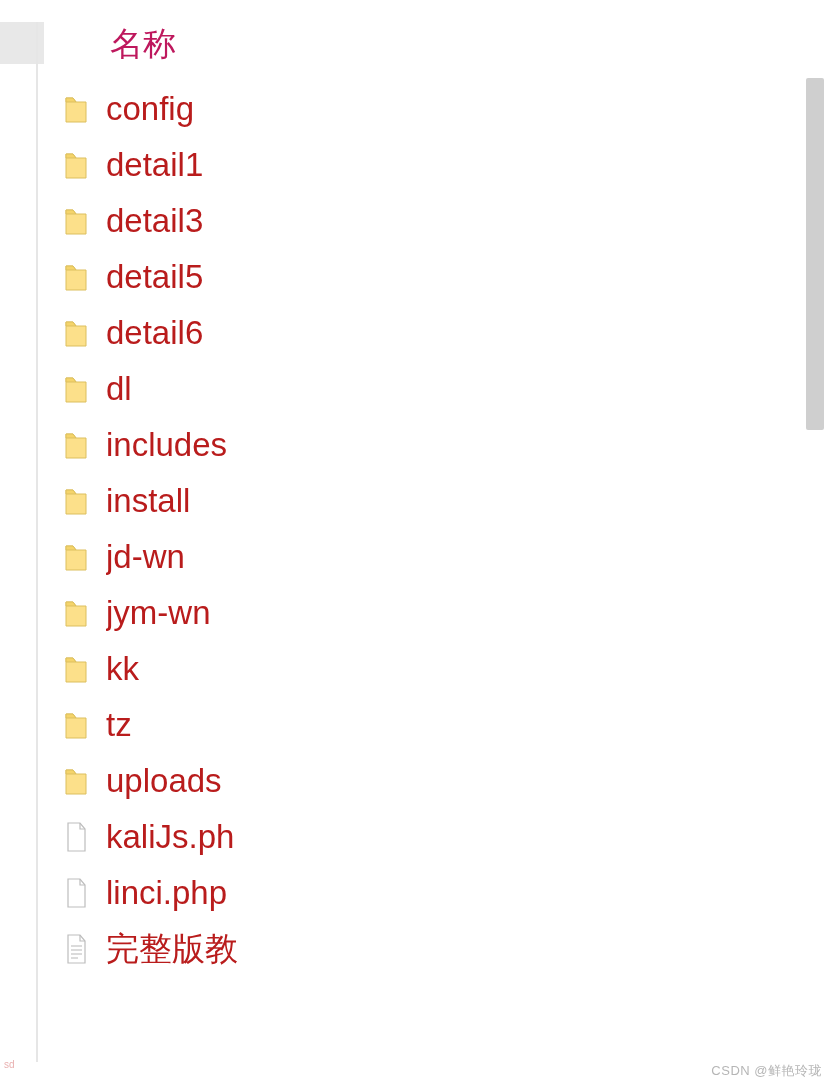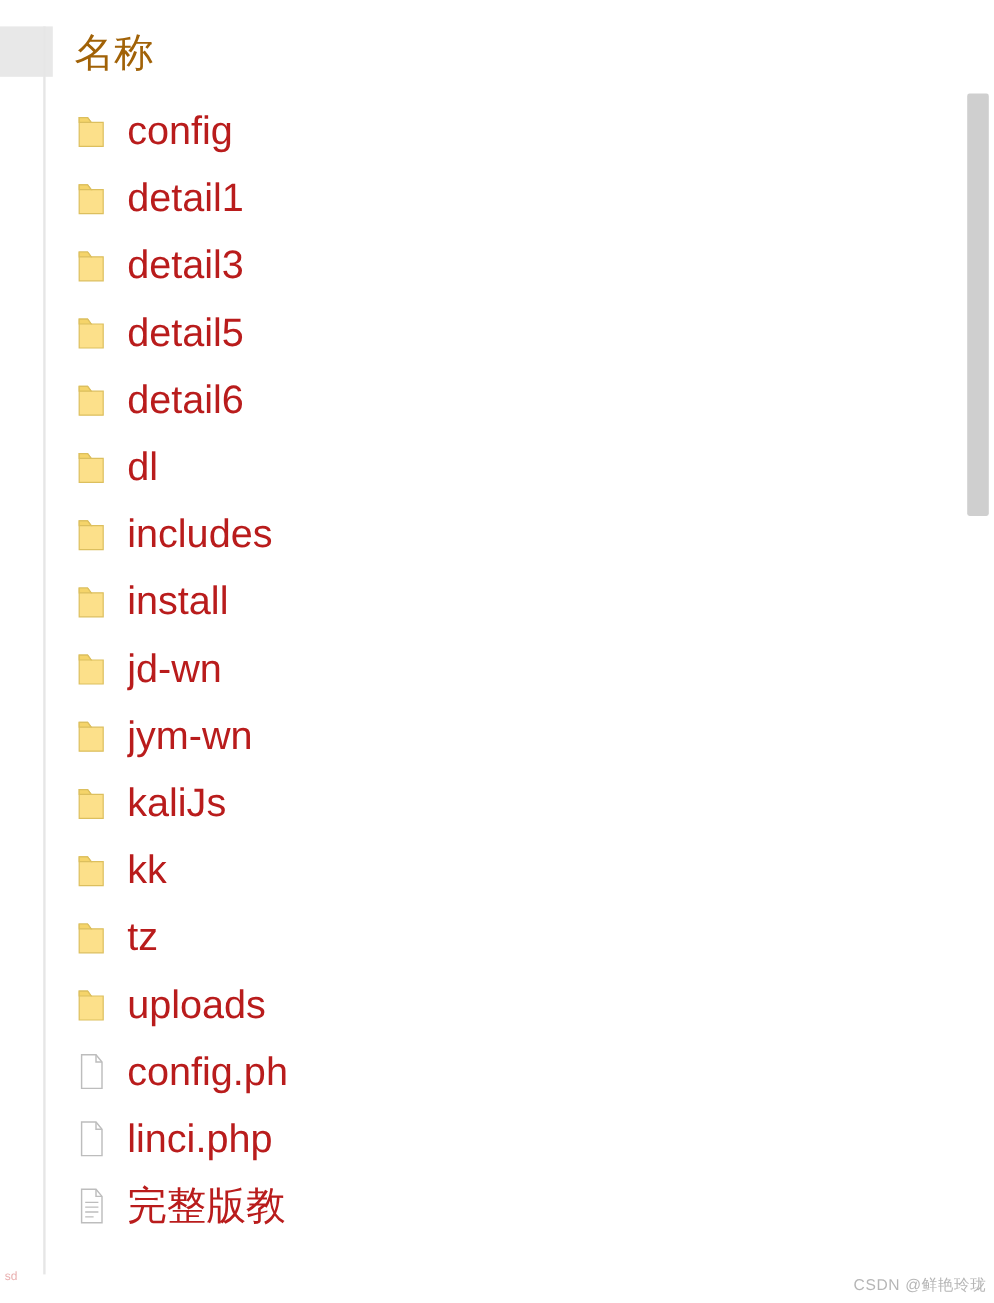--- a/index.html
+++ b/index.html
@@ -31,23 +31,24 @@
     margin-top: 22px;
     height: 1040px;
   }
   .content {
     flex: 1;
     padding-top: 22px;
     padding-left: 22px;
   }
   .header {
     font-size: 33px;
-    color: #a16207;
+    color: #be185d;
     padding-left: 2px;
     padding-bottom: 8px;
+    margin-left: 48px;
   }
   .list {
     margin-top: 6px;
   }
   .item {
     display: flex;
     align-items: center;
     height: 56px;
     gap: 14px;
   }
@@ -217,31 +218,20 @@
         </div>
         <div class="item">
           <span class="icon-wrap">
             <svg width="26" height="34" viewBox="0 0 26 34">
     <g>
       <path d="M3 6 L10 6 L13 10 L23 10 L23 30 L3 30 Z" fill="#fce08a" stroke="#dcbf5e" stroke-width="1"></path>
       <path d="M3 6 L10 6 L13 10 L3 10 Z" fill="#f5d46a" stroke="#dcbf5e" stroke-width="1"></path>
     </g>
   </svg>
           </span>
-          <span class="label">kaliJs</span>
-        </div>
-        <div class="item">
-          <span class="icon-wrap">
-            <svg width="26" height="34" viewBox="0 0 26 34">
-    <g>
-      <path d="M3 6 L10 6 L13 10 L23 10 L23 30 L3 30 Z" fill="#fce08a" stroke="#dcbf5e" stroke-width="1"></path>
-      <path d="M3 6 L10 6 L13 10 L3 10 Z" fill="#f5d46a" stroke="#dcbf5e" stroke-width="1"></path>
-    </g>
-  </svg>
-          </span>
           <span class="label">kk</span>
         </div>
         <div class="item">
           <span class="icon-wrap">
             <svg width="26" height="34" viewBox="0 0 26 34">
     <g>
       <path d="M3 6 L10 6 L13 10 L23 10 L23 30 L3 30 Z" fill="#fce08a" stroke="#dcbf5e" stroke-width="1"></path>
       <path d="M3 6 L10 6 L13 10 L3 10 Z" fill="#f5d46a" stroke="#dcbf5e" stroke-width="1"></path>
     </g>
   </svg>
@@ -259,21 +249,21 @@
           </span>
           <span class="label">uploads</span>
         </div>
         <div class="item">
           <span class="icon-wrap">
             <svg width="26" height="34" viewBox="0 0 26 34">
     <path d="M5 3 L17 3 L22 9 L22 31 L5 31 Z" fill="#ffffff" stroke="#bdbdbd" stroke-width="1.2"></path>
     <path d="M17 3 L17 9 L22 9" fill="none" stroke="#bdbdbd" stroke-width="1.2"></path>
   </svg>
           </span>
-          <span class="label">config.ph</span>
+          <span class="label">kaliJs.ph</span>
         </div>
         <div class="item">
           <span class="icon-wrap">
             <svg width="26" height="34" viewBox="0 0 26 34">
     <path d="M5 3 L17 3 L22 9 L22 31 L5 31 Z" fill="#ffffff" stroke="#bdbdbd" stroke-width="1.2"></path>
     <path d="M17 3 L17 9 L22 9" fill="none" stroke="#bdbdbd" stroke-width="1.2"></path>
   </svg>
           </span>
           <span class="label">linci.php</span>
         </div>

